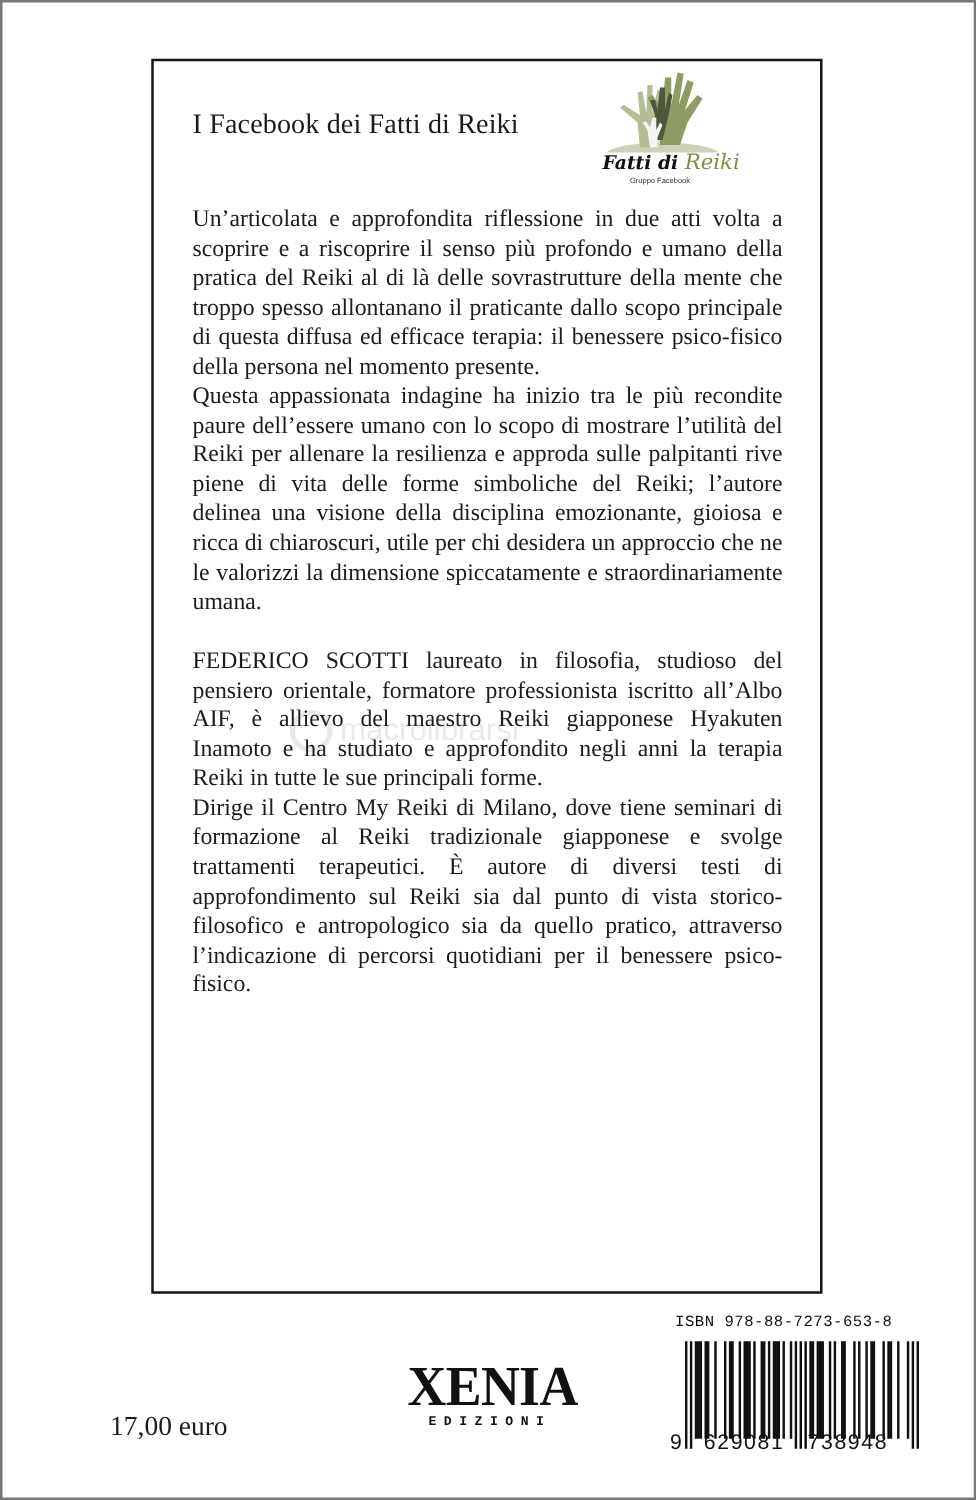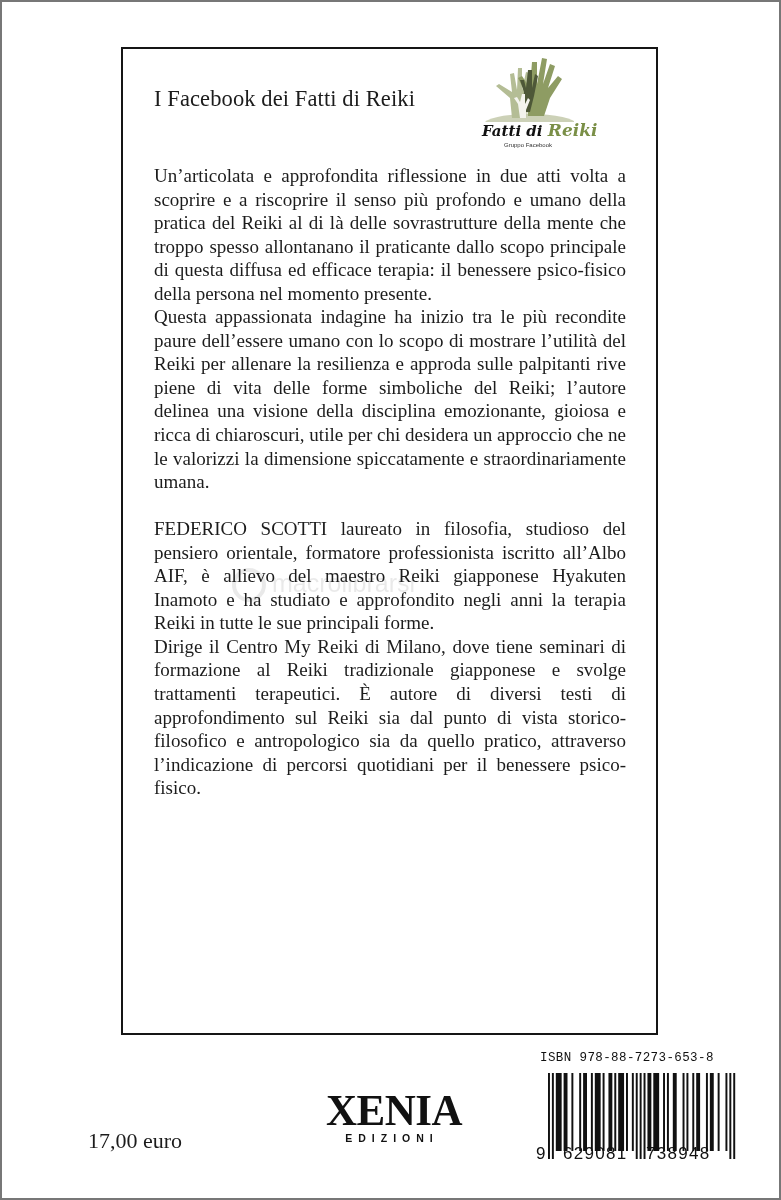--- a/index.html
+++ b/index.html
@@ -23,21 +23,21 @@
   }
   .logo {
     position: absolute; left: 482px; top: 52px; width: 92px; height: 106px;
   }
   .logo svg { display: block; }
   .logo-text {
     position: absolute; left: 0; top: 68px; width: 92px; text-align: center;
     font-family: "DejaVu Serif", serif; font-style: italic; font-weight: bold;
     font-size: 15px; color: #111; white-space: nowrap;
   }
-  .logo-text .reiki { color: #7a8f47; font-weight: bold; font-size: 17px; }
+  .logo-text .reiki { color: #7a8f47; font-weight: normal; font-size: 17px; }
   .logo-sub {
     position: absolute; left: 0; top: 90px; width: 92px; text-align: center;
     font-family: "Liberation Sans", sans-serif; font-size: 6px; color: #333;
   }
   .body-text {
     position: absolute; left: 154px; top: 164px; width: 472px;
     font-size: 19px; line-height: 23.55px; text-align: justify;
     hyphens: manual;
   }
   .body-text p { margin: 0; }
@@ -55,21 +55,21 @@
   .price {
     position: absolute; left: 88px; top: 1112px; font-size: 22px; white-space: nowrap; margin-top: 16px;
   }
   .publisher { position: absolute; left: 326px; top: 1088px; width: 126px; text-align: center; }
   .publisher-name {
     font-family: "Liberation Serif", serif; font-weight: bold; font-size: 43px;
     line-height: 44px; letter-spacing: -0.5px; color: #111;
     transform: scaleY(1.05);
   }
   .publisher-sub {
-    font-family: Liberation Sans, sans-serif; font-weight: bold; font-size: 10.5px;
+    font-family: Liberation Mono, monospace; font-weight: bold; font-size: 10.5px;
     letter-spacing: 6px; margin-top: 0px; margin-left: 6px; color: #111; text-align: center;
   }
   .barcode { position: absolute; left: 536px; top: 1051px; width: 200px; height: 125px; }
   .isbn-text {
     position: absolute; left: 4px; top: 0; font-family: "Liberation Mono", "DejaVu Sans Mono", monospace;
     font-size: 12.5px; letter-spacing: 0.4px; white-space: nowrap; color: #111;
   }
   .barcode svg { position: absolute; left: 0; top: 20px; }
   .bc-digit {
     position: absolute; top: 93px; font-family: "Liberation Sans", sans-serif; font-size: 17px; color: #111;

